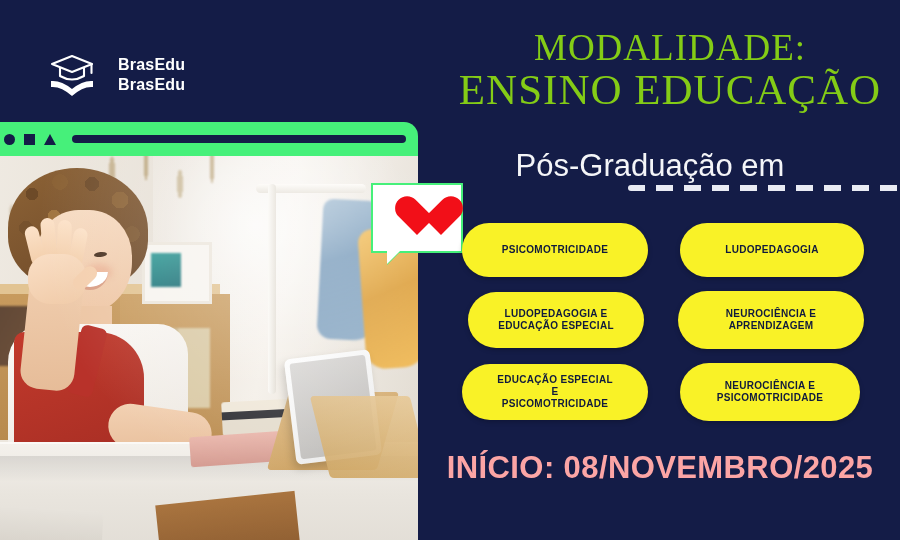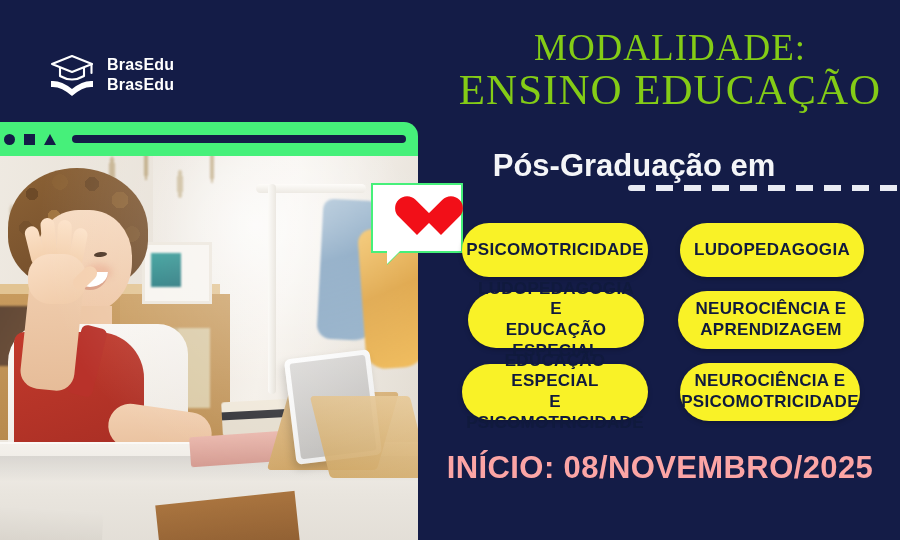--- a/index.html
+++ b/index.html
@@ -287,61 +287,61 @@
   .heart:before,.heart:after{
     content:""; position:absolute; top:0; width:24px; height:38px;
     background:#f20f18; border-radius:24px 24px 0 0;
   }
   .heart:before{ left:23px; transform:rotate(-45deg); transform-origin:0 100%; }
   .heart:after { left:23px; transform:rotate(45deg);  transform-origin:100% 100%; }
 
   
   .logo{
     position:absolute; left:48px; top:52px;
-    display:flex; align-items:center; gap:11px;
+    display:flex; align-items:center; gap:22px;
   }
   .logo-mark{ width:48px; height:46px; }
   .logo-text{
     color:#fff; font-weight:bold; font-size:16px; line-height:1.22;
     text-align:center; letter-spacing:.2px;
   }
 
   
   .title-block{
     position:absolute; left:440px; top:28px; width:460px;
     text-align:center;
     font-family:"Liberation Serif", serif;
     color:#84cc16;
     line-height:1.06;
     letter-spacing:1px;
   }
   .title-line1{ font-size:37px; }
   .title-line2{ font-size:43px; }
 
   .subtitle{
-    position:absolute; left:424px; top:148px; width:420px;
+    position:absolute; left:440px; top:148px; width:420px;
     text-align:center; color:#f4f5f8;
-    font-size:31px; font-weight:700;
+    font-size:31px; font-weight:400;
   }
   .dashline{
     position:absolute; left:628px; top:185px; width:290px; height:6px;
     background:repeating-linear-gradient(90deg,#e9ebf3 0 17px, transparent 17px 28px);
     border-radius:3px;
   }
 
   .pill-grid{
     position:absolute; left:462px; top:223px;
     width:404px;
     display:grid; grid-template-columns:190px 200px; gap:14px;
     align-items:center; justify-items:start;
   }
   .pill{
     background:#f9f227; color:#101a3d;
     border-radius:34px;
-    font-weight:bold; font-size:17px; letter-spacing:.3px;
+    font-weight:bold; font-size:10px; letter-spacing:.3px;
     text-align:center; line-height:1.22;
     display:flex; align-items:center; justify-content:center;
     padding:6px 10px;
     box-shadow:0 2px 5px rgba(0,0,0,.22);
     white-space:pre-line;
   }
   .pill.r1a{ width:186px; height:54px; }
   .pill.r1b{ width:184px; height:54px; margin-left:14px;}
   .pill.r2a{ width:176px; height:56px; margin-left:6px;}
   .pill.r2b{ width:186px; height:58px; margin-left:12px;}

